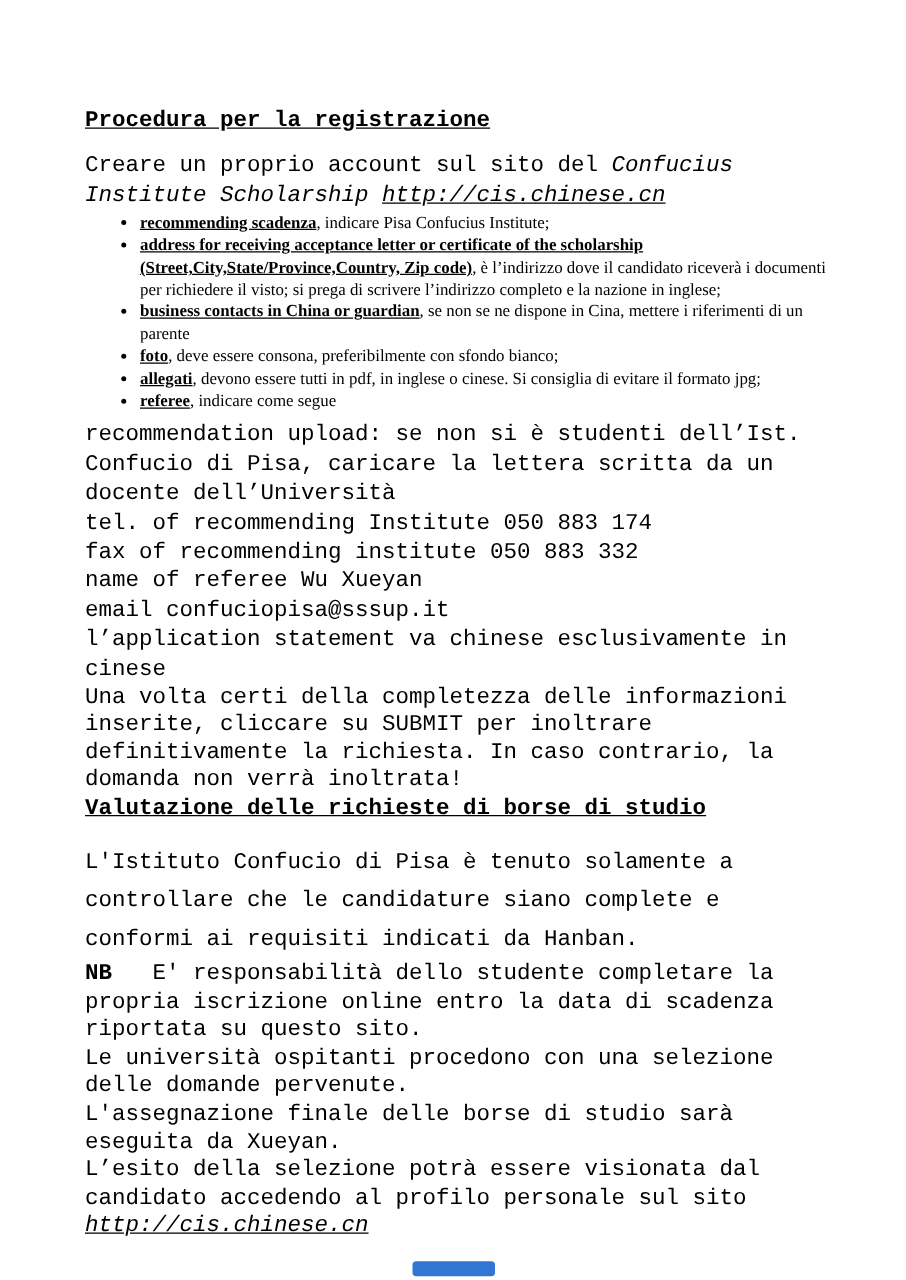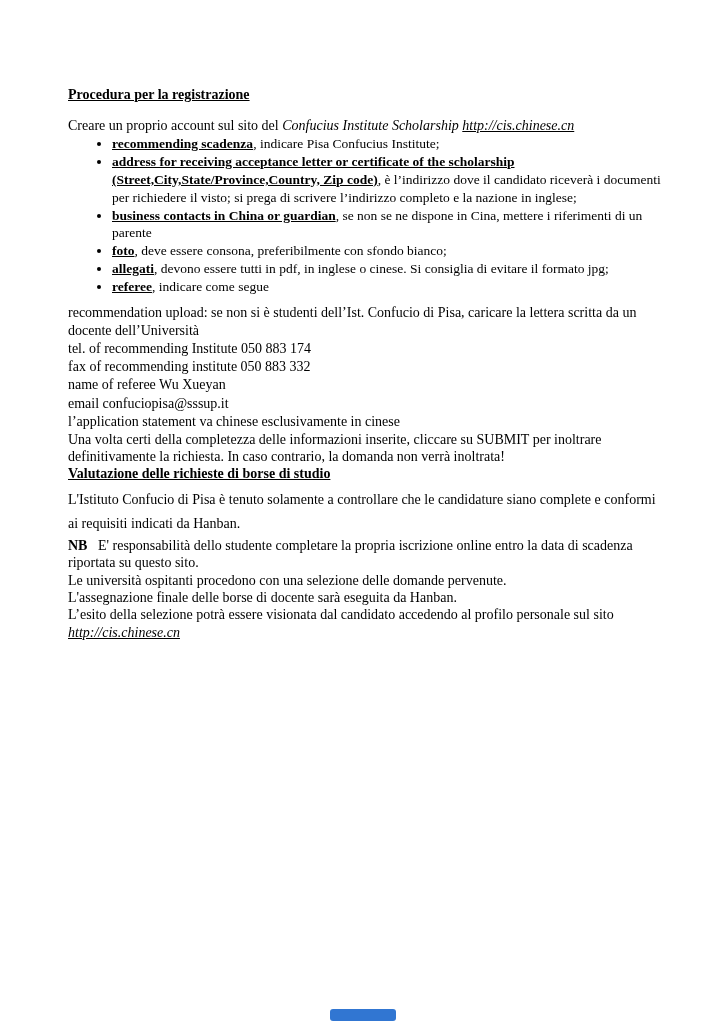--- a/index.html
+++ b/index.html
@@ -14,35 +14,35 @@
   }
   .page{
     position:absolute;left:0;top:0;
     width:725px;height:1024px;
     box-sizing:border-box;
     padding:86px 64px 0 68px;
     background:#ffffff;
     font-size:13.5px;
     line-height:1.3;
   }
-  .page p,.page h2{margin:0;font-size:14px;font-weight:normal;}
+  .page p,.page h2{margin:0;font-size:18px;font-weight:normal;font-family:Liberation Mono, monospace;}
   .b{font-weight:bold;}
   .i{font-style:italic;}
   .u{text-decoration:underline;}
   h2.title{margin-bottom:13px;}
   .p-intro1{margin-bottom:8px;}
   .p-intro2{margin-bottom:9px;}
   ul.bullets{margin:0 0 8px 0;padding-left:44px;}
   ul.bullets li{line-height:1.32;}
   .ind{margin-left:87px;margin-bottom:11px;}
   .mt-submit{margin-top:8px;}
   .p-submit{line-height:1.22;}
   .p-line{line-height:1.24;}
   .p-one-type{margin-top:8px;margin-bottom:10px;line-height:1.22;}
-  h2.sec{margin-bottom:5px;}
+  h2.sec{margin-bottom:16px;}
   .p-loose{line-height:1.72;margin-bottom:6px;}
   .p-nb{line-height:1.26;}
   .bottom-bar{
     position:absolute;
     left:50%;bottom:3px;
     transform:translateX(-50%);
     width:66px;height:12px;
     border-radius:3px;
   }
 </style>
@@ -64,17 +64,17 @@
     <p class="ind"><span>tel. of recommending Institute 050 883 174</span></p>
     <p class="ind"><span>fax of recommending institute 050 883 332</span></p>
     <p class="ind"><span>name of referee Wu Xueyan</span></p>
     <p class="ind"><span>email confuciopisa@sssup.it</span></p>
     <p class="ind"><span>l’application statement va chinese esclusivamente in cinese</span></p>
     <p class="p-submit mt-submit"><span>Una volta certi della completezza delle informazioni inserite, cliccare su SUBMIT per inoltrare definitivamente la richiesta. In caso contrario, la domanda non verrà inoltrata!</span></p>
     <h2 class="sec"><span class="b u">Valutazione delle richieste di borse di studio</span></h2>
     <p class="p-loose"><span>L'Istituto Confucio di Pisa è tenuto solamente a controllare che le candidature siano complete e conformi ai requisiti indicati da Hanban.</span></p>
     <p class="p-nb"><span class="b">NB</span><span>&nbsp;&nbsp; E' responsabilità dello studente completare la propria iscrizione online entro la data di scadenza riportata su questo sito.</span></p>
     <p class="p-line"><span>Le università ospitanti procedono con una selezione delle domande pervenute.</span></p>
-    <p class="p-line"><span>L'assegnazione finale delle borse di docente sarà eseguita da Hanban.</span></p>
+    <p class="p-line"><span>L'assegnazione finale delle borse di studio sarà eseguita da Xueyan.</span></p>
     <p class="p-line"><span>L’esito della selezione potrà essere visionata dal candidato accedendo al profilo personale sul sito </span><span class="i u">http://cis.chinese.cn</span></p>
   </main>
 
 <div class="bottom-bar" style="background: rgb(49, 118, 210);"></div>
 
 </body></html>

